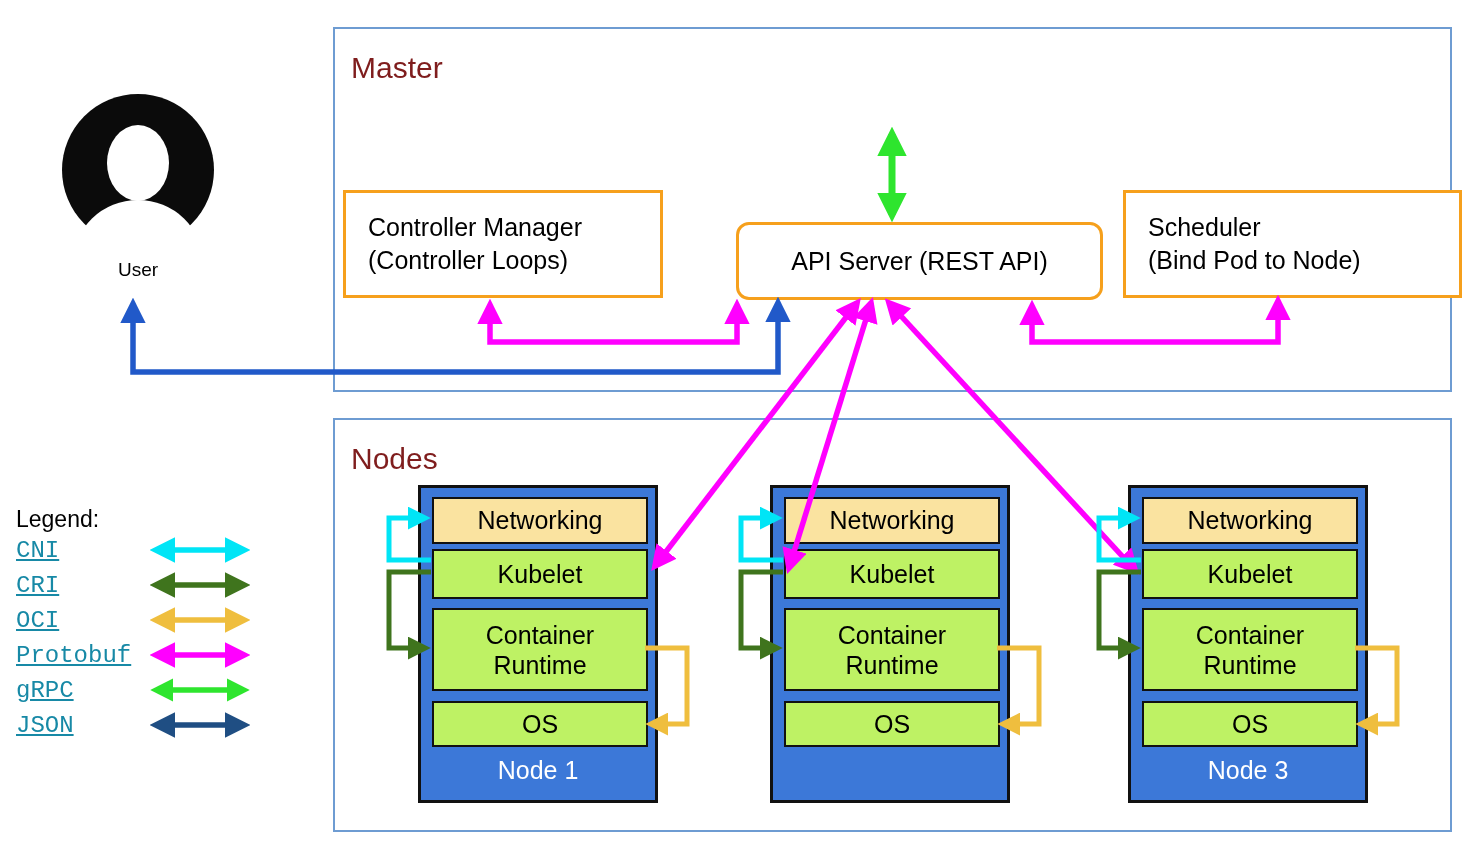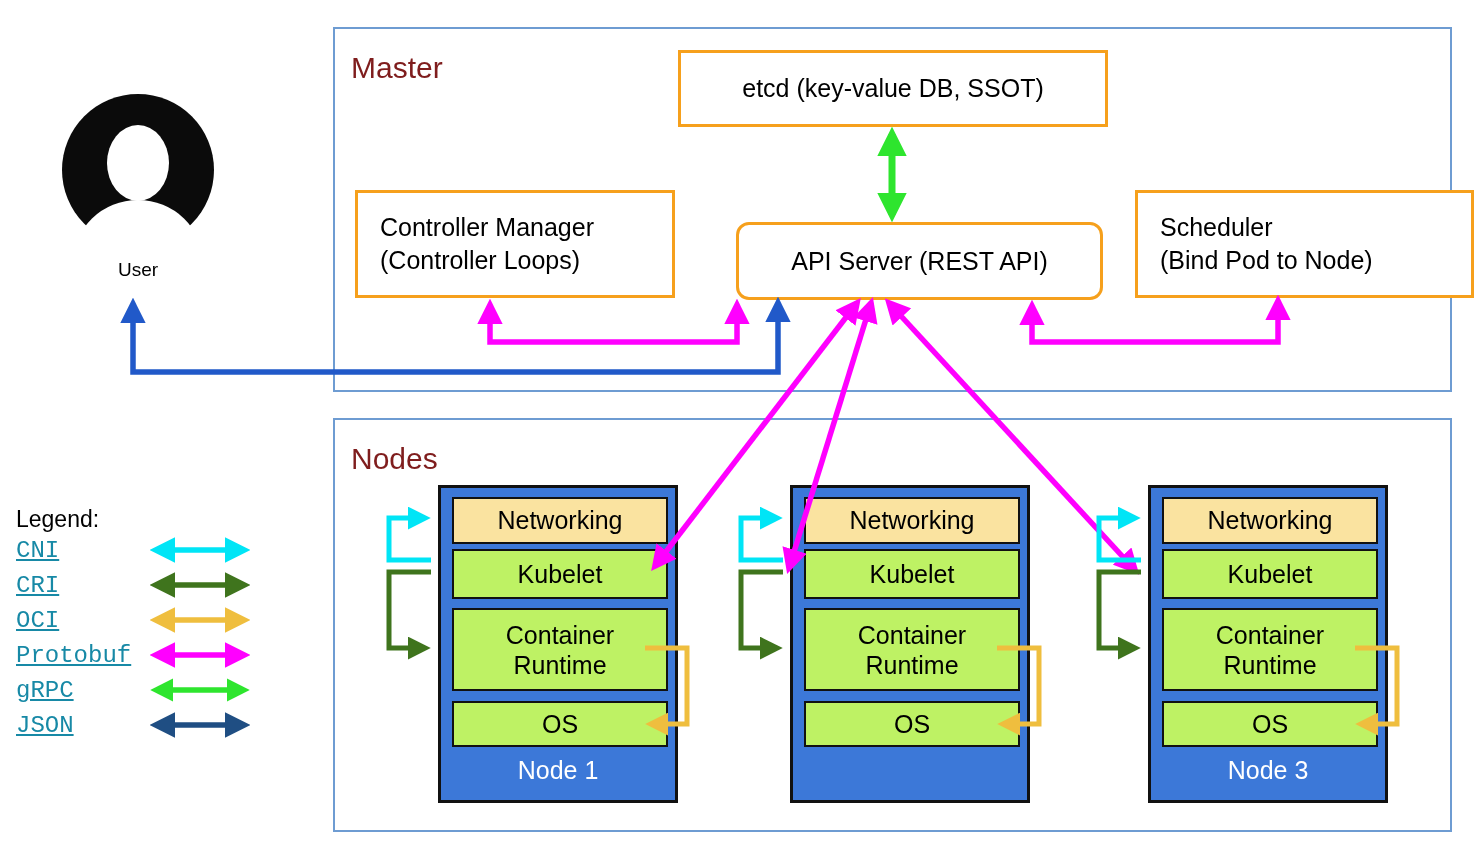--- a/index.html
+++ b/index.html
@@ -2,22 +2,22 @@
 <html><head>
 <meta charset="utf-8">
 <style>
   html,body{margin:0;padding:0;background:#fff;}
   .stage{position:relative;width:1475px;height:852px;background:#fff;
          font-family:"Liberation Sans",sans-serif;color:#000;overflow:hidden;}
   .section{position:absolute;border:2px solid #6E9CD2;background:transparent;}
   .section-title{position:absolute;left:16px;top:22px;font-size:30px;color:#7f1d1d;}
   .obox{position:absolute;border:3px solid #F6A01C;background:#fff;display:flex;
         align-items:center;justify-content:center;font-size:25px;line-height:33px;}
-  .obox.leftalign{justify-content:flex-start;padding-left:22px;margin-left:12px;}
-  .node{position:absolute;width:240px;height:318px;background:#3C78D8;border:3px solid #111;box-sizing:border-box;margin-left:20px;}
+  .obox.leftalign{justify-content:flex-start;padding-left:22px;}
+  .node{position:absolute;width:240px;height:318px;background:#3C78D8;border:3px solid #111;box-sizing:border-box;}
   .nlayer{position:absolute;left:11px;width:212px;background:#bef264;border:2px solid #111;
           display:flex;align-items:center;justify-content:center;font-size:25px;text-align:center;}
   .nlayer.networking{background:#FAE3A0;}
   .cr-label{display:inline-block;width:135px;line-height:30px;}
   .node-footer{position:absolute;left:0;right:0;bottom:8px;height:44px;display:flex;
                align-items:center;justify-content:center;color:#fff;font-size:25px;}
   .user-wrap{position:absolute;left:61px;top:93px;width:154px;text-align:center;}
   .user-label{margin-top:8px;font-size:19px;color:#000;}
   .legend{position:absolute;left:16px;top:506px;width:260px;}
   .legend-title{font-size:23px;margin-bottom:4px;}
@@ -27,23 +27,20 @@
 </style>
 </head>
 <body>
 
 <div class="stage">
 
   <div class="section" style="left:333px;top:27px;width:1115px;height:361px;">
     <div class="section-title">Master</div>
   </div>
 
-  <div class="obox" style="left:678px;top:50px;width:424px;height:71px;">
-    <span>etcd (key-value DB, SSOT)</span>
-  </div>
 
   <div class="obox leftalign" style="left:343px;top:190px;width:292px;height:102px;">
     <div>
       <div>Controller Manager</div>
       <div>(Controller Loops)</div>
     </div>
   </div>
 
   <div class="obox" style="left:736px;top:222px;width:361px;height:72px;border-radius:13px;">
     <span>API Server (REST API)</span>

